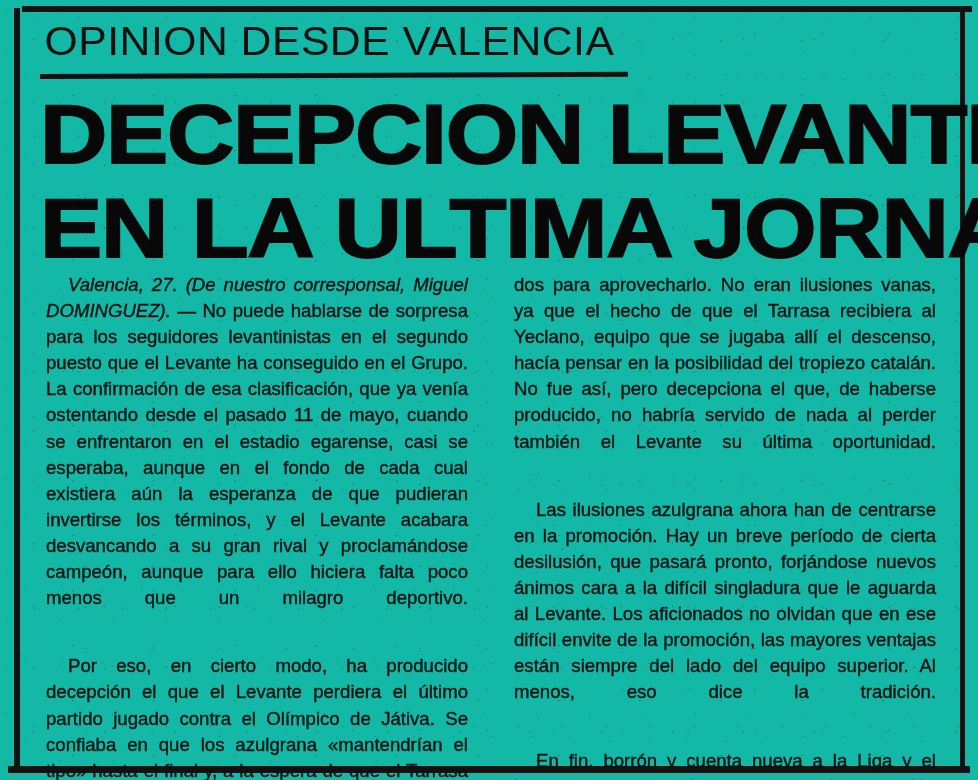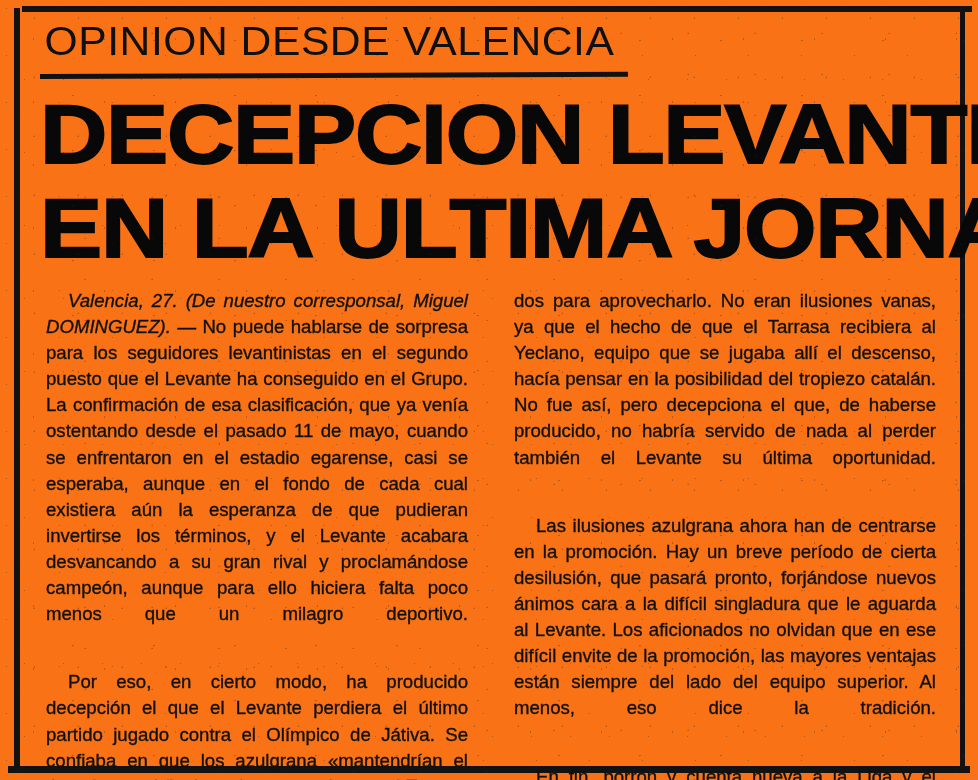--- a/index.html
+++ b/index.html
@@ -6,21 +6,21 @@
   html,body{margin:0;padding:0;background:#ffffff;}
   body{
     width:978px;height:780px;overflow:hidden;position:relative;
     font-family:"Liberation Sans", sans-serif;
     -webkit-font-smoothing:none;
   }
 
   
   #clipping{
     position:absolute;left:0;top:0;width:978px;height:780px;
-    background:#f97316;
+    background:#14b8a6;
   }
   .frame-edge{position:absolute;background:#121212;}
   #edge-top{left:22px;top:6px;width:950px;height:6px;}
   #edge-bottom{left:8px;top:766px;width:962px;height:7px;}
   #edge-left{left:14px;top:8px;width:6px;height:760px;}
   #edge-right{left:960px;top:10px;width:5px;height:756px;}
 
   
   #speckle{
     position:absolute;left:0;top:0;width:978px;height:780px;
@@ -61,21 +61,21 @@
     transform:scaleX(1.26) scaleY(1.13);
     transform-origin:left top;
     letter-spacing:-1px;
     -webkit-text-stroke:1.6px #080808;
   }
   #hl-line-1{margin-left:2px;}
   #hl-line-2{margin-left:2px;margin-top:12px;}
 
   
   #body-area{
-    position:absolute;left:16px;top:272px;
+    position:absolute;left:16px;top:256px;
     width:890px;height:468px;
     display:flex;gap:46px;
   }
   .column{width:422px;}
   .para{
     font-family:"Liberation Sans", sans-serif;
     font-size:18.6px;
     line-height:26.1px;
     color:#111;
     text-align:justify;

